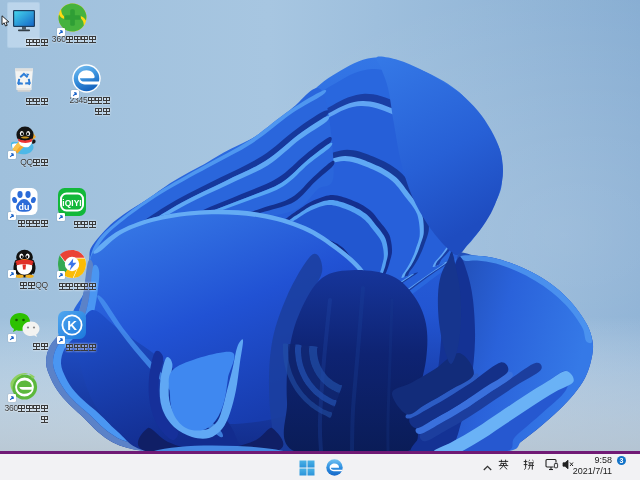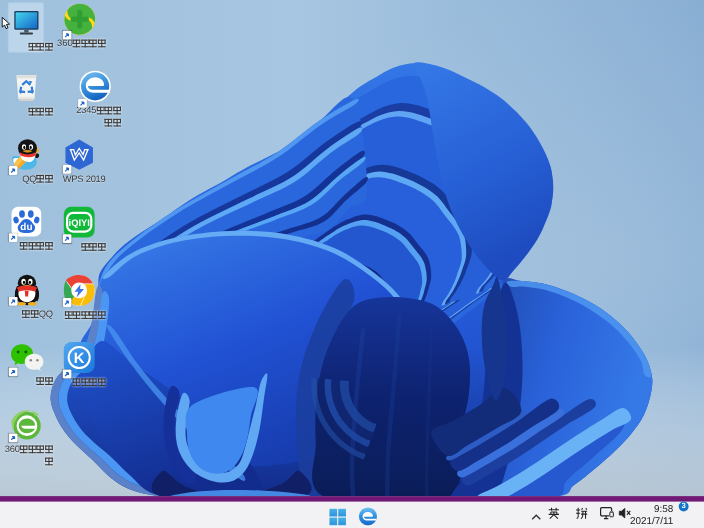--- a/index.html
+++ b/index.html
@@ -10,21 +10,21 @@
 .cj{display:inline-block;width:7px;height:7px;margin:0 .25px;vertical-align:-1px;background:
  linear-gradient(#3a3a3a,#3a3a3a) 0px 0px/7px 1px no-repeat,
  linear-gradient(#3a3a3a,#3a3a3a) 0px 3px/7px 1px no-repeat,
  linear-gradient(#3a3a3a,#3a3a3a) 0px 6px/7px 1px no-repeat,
  linear-gradient(#3a3a3a,#3a3a3a) 3px 0px/1px 7px no-repeat,
  linear-gradient(#3a3a3a,#3a3a3a) 0px 0px/1px 4px no-repeat,
  linear-gradient(#3a3a3a,#3a3a3a) 6px 0px/1px 4px no-repeat;
  filter:drop-shadow(0 0 1px rgba(255,255,255,.9));}
 .sc{position:absolute;width:8px;height:8px;background:#fff;border-radius:1px;box-shadow:0 0 1px rgba(0,0,0,.4);}
 .sc svg{position:absolute;left:1px;top:1px;}
-#bar{position:absolute;left:0;top:451px;width:640px;height:29px;background:#f2f2f4;border-top:5px solid #701a75;box-sizing:border-box;}
+#bar{position:absolute;left:0;top:451px;width:640px;height:29px;background:#f2f2f4;border-top:3px solid #701a75;box-sizing:border-box;}
 #bar .tico{position:absolute;}
 #clock{position:absolute;right:28px;top:1px;text-align:right;font-size:9px;line-height:10.5px;color:#1b1b1b;}
 #badge{position:absolute;left:617px;top:456px;width:9px;height:9px;border-radius:50%;background:#1273c8;color:#fff;font-size:7px;line-height:9px;text-align:center;font-weight:bold;}
 </style></head>
 <body>
 <div id="scr">
 <svg id="wall" width="640" height="452" viewBox="0 0 640 452">
       <defs>
 <linearGradient id="bgg" x1="0" y1="0" x2="1" y2="0">
  <stop offset="0" stop-color="#9fc0dc"></stop>
@@ -221,32 +221,20 @@
   <path d="M23.5,14C25.5,13 27,14 26.5,16C26,17.5 24.5,18 23,17.5Z" fill="#141414"></path>
  </svg>
  <div class="lbl">QQ<span class="cj"></span><span class="cj"></span></div>
  <div class="sc" style="left:8px;top:25px;">
         <svg width="6" height="6" viewBox="0 0 6 6">
           <path d="M1.2,4.8L4.2,1.8M4.2,1.8H2M4.2,1.8V4" stroke="#1b63c8" stroke-width="1.1" fill="none"></path>
         </svg>
       </div>
 </div>
 
-<div class="ic" style="left:48px;top:126px;">
- <svg class="app" width="28" height="29" viewBox="0 0 28 29">
-  <path d="M14,.8L26.5,8V22L14,28.4L1.5,22V8Z" fill="#2e66d4"></path>
-  <path d="M6,10L9.5,19.5L14,13L18,19.5L22,10H19L17.5,14.5L14,9L10.5,14.8L9,10Z" fill="none" stroke="#fff" stroke-width="1.2"></path>
- </svg>
- <div class="lbl">WPS 2019</div>
- <div class="sc" style="left:9px;top:24px;">
-        <svg width="6" height="6" viewBox="0 0 6 6">
-          <path d="M1.2,4.8L4.2,1.8M4.2,1.8H2M4.2,1.8V4" stroke="#1b63c8" stroke-width="1.1" fill="none"></path>
-        </svg>
-      </div>
-</div>
 
 <div class="ic" style="left:48px;top:187px;">
  <svg class="app" width="30" height="30" viewBox="0 0 30 30">
   <rect x="1" y="1" width="28" height="28" rx="6.5" fill="#12b83a"></rect>
   <rect x="4" y="6.5" width="22" height="17" rx="5.5" fill="none" stroke="#fff" stroke-width="2"></rect>
   <text x="15" y="18.8" font-size="8.5" font-weight="bold" fill="#fff" text-anchor="middle" font-family="Liberation Sans">iQIYI</text>
  </svg>
  <div class="lbl"><span class="cj"></span><span class="cj"></span><span class="cj"></span></div>
  <div class="sc" style="left:9px;top:26px;">
         <svg width="6" height="6" viewBox="0 0 6 6">

